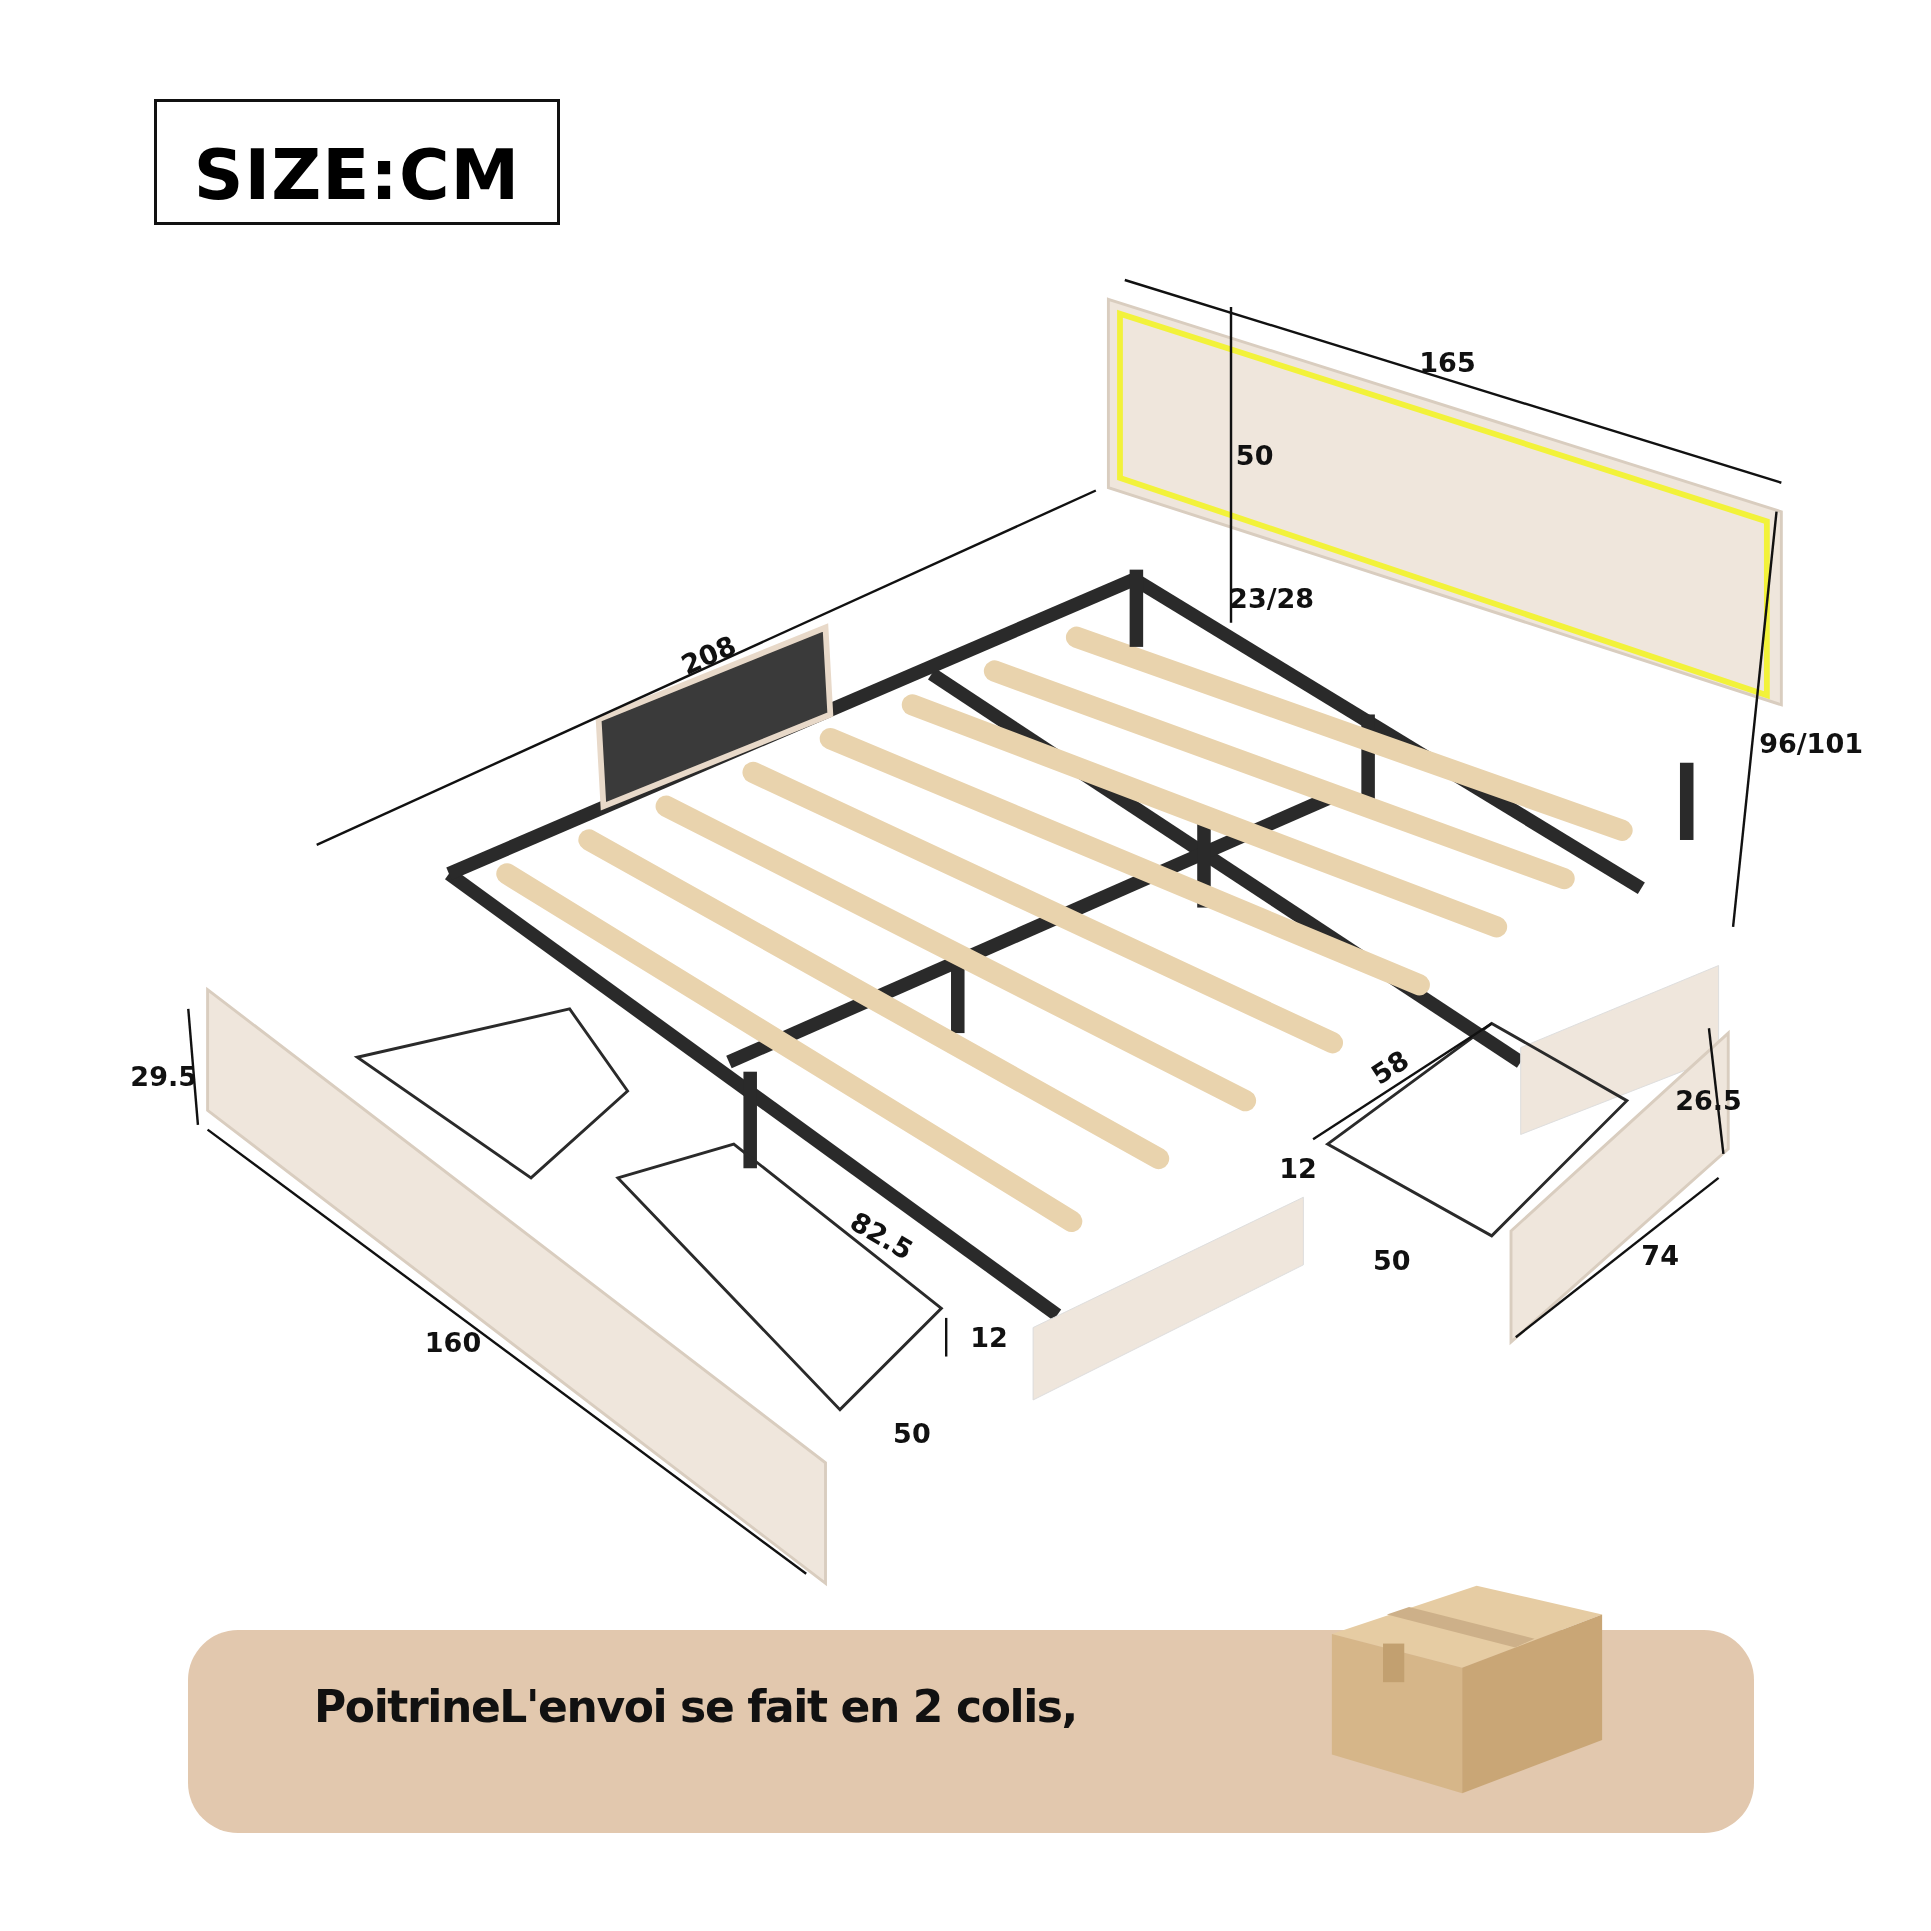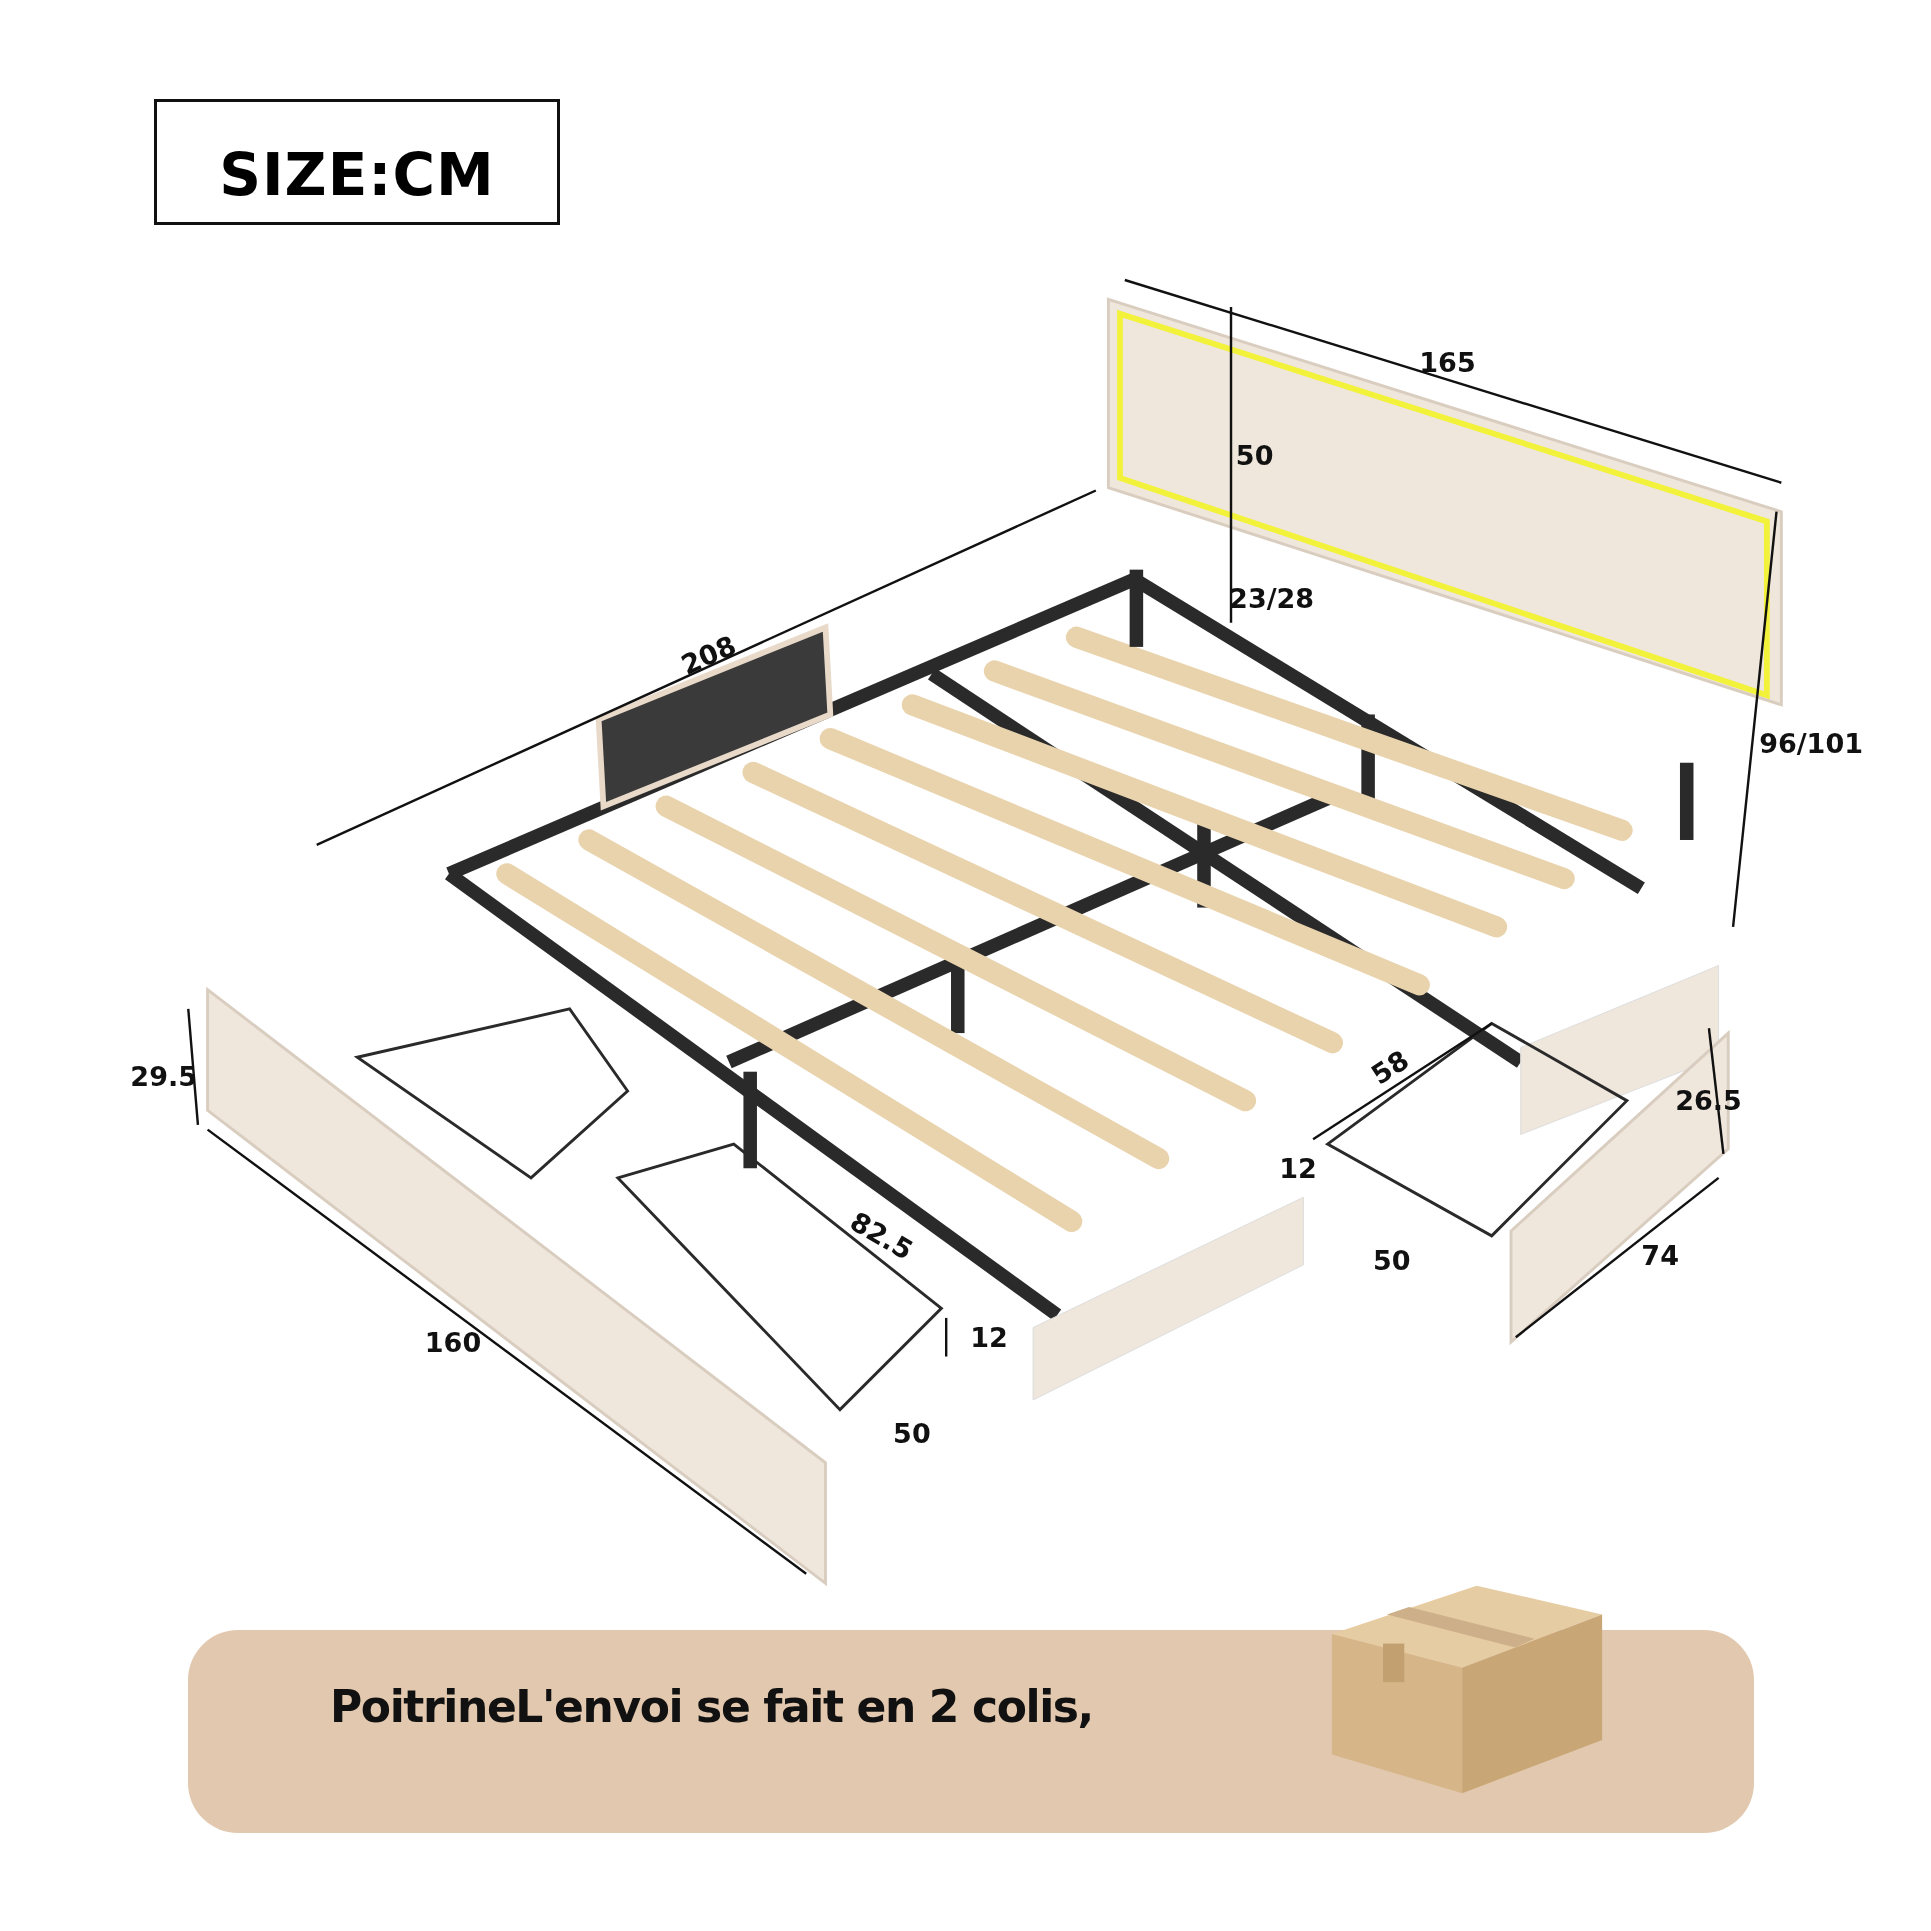--- a/index.html
+++ b/index.html
@@ -1,22 +1,22 @@
 <!DOCTYPE html>
 <html><head>
 <meta charset="utf-8">
 <style>
   html,body{margin:0;padding:0;background:#fff;}
   body{width:1931px;height:1931px;position:relative;overflow:hidden;font-family:"DejaVu Sans",sans-serif;}
   .title-box{position:absolute;left:154px;top:99px;width:406px;height:126px;border:3.9px solid #111;box-sizing:border-box;display:flex;align-items:center;justify-content:center;}
-  .title-box span{font-family:"DejaVu Sans",sans-serif;font-weight:bold;font-size:58px;letter-spacing:1px;color:#000;margin-top:26px;}
+  .title-box span{font-family:"DejaVu Sans",sans-serif;font-weight:bold;font-size:69px;letter-spacing:1px;color:#000;margin-top:26px;}
   svg.drawing{position:absolute;left:0;top:0;}
   .dim{font-family:"DejaVu Sans",sans-serif;font-size:28px;font-weight:bold;fill:#111;}
   .banner{position:absolute;left:188px;top:1630px;width:1566px;height:203px;background:#e2c8ae;border-radius:50px;}
-  .banner-text{position:absolute;left:126px;top:37px;font-family:"DejaVu Sans",sans-serif;font-weight:bold;font-size:44px;line-height:79px;color:#111;letter-spacing:-1.4px;margin-left:16px;}
+  .banner-text{position:absolute;left:126px;top:37px;font-family:"DejaVu Sans",sans-serif;font-weight:bold;font-size:44px;line-height:79px;color:#111;letter-spacing:-1.4px;}
   .box-icon{position:absolute;left:1139px;top:-54px;}
 </style>
 </head>
 <body>
 
 <div class="title-box">
   <span>SIZE:CM</span>
 </div>
 
 <svg class="drawing" width="1931" height="1931" viewBox="0 0 2000 2000">

